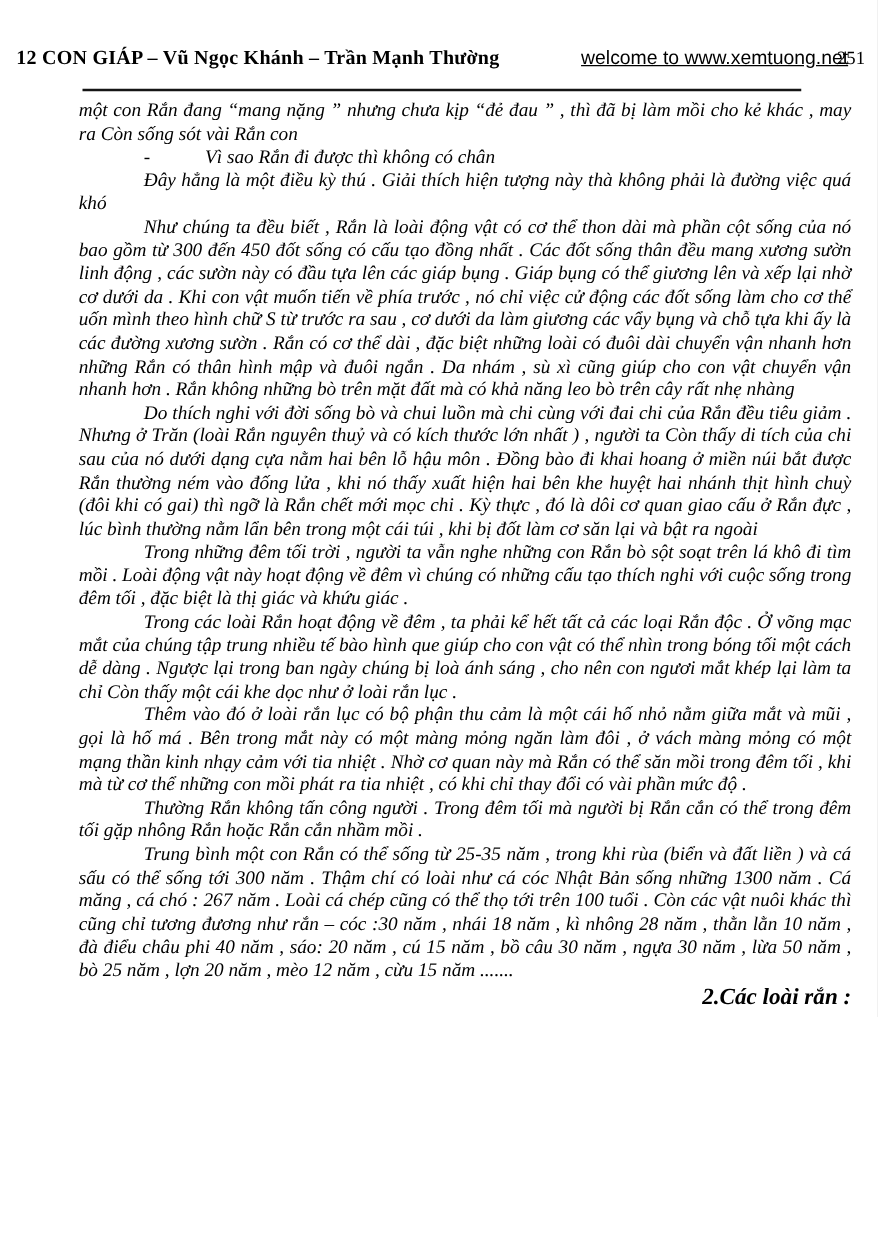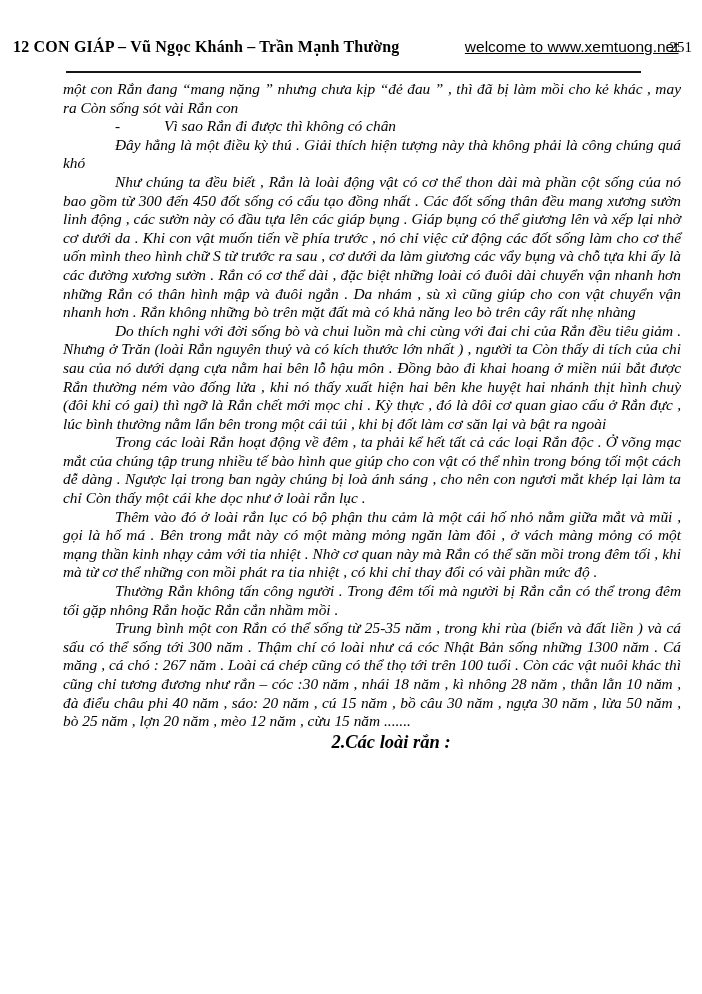--- a/index.html
+++ b/index.html
@@ -57,21 +57,21 @@
     font-style: italic;
   }
   .content p { margin: 0; text-indent: 52px; }
   .content p.no-indent { text-indent: 0; }
   .content p.dash-item { text-indent: 0; padding-left: 52px; }
   .content .dash { display: inline-block; width: 49px; }
   .section-heading {
     font-size: 18.5px;
     font-weight: bold;
     margin: 2px 0 0 38px;
-    text-align: center;
+    text-align: right;
     text-indent: 0;
     font-family: "Liberation Serif", serif;
   }
 </style>
 </head>
 <body>
 
 <div class="page">
 
   <div class="header-row">
@@ -83,27 +83,28 @@
   </div>
 
   <hr class="header-rule">
 
   <div class="content">
 
     <p class="no-indent">một con Rắn đang “mang nặng ” nhưng chưa kịp “đẻ đau ” , thì đã bị làm mồi cho kẻ khác , may ra Còn sống sót vài Rắn con</p>
 
     <p class="dash-item"><span class="dash">-</span><span>Vì sao Rắn đi được thì không có chân</span></p>
 
-    <p>Đây hẳng là một điều kỳ thú . Giải thích hiện tượng này thà không phải là công chúng quá khó</p>
+    <p>Đây hẳng là một điều kỳ thú . Giải thích hiện tượng này thà không phải là đường việc quá khó</p>
 
     <p>Như chúng ta đều biết , Rắn là loài động vật có cơ thể thon dài mà phần cột sống của nó bao gồm từ 300 đến 450 đốt sống có cấu tạo đồng nhất . Các đốt sống thân đều mang xương sườn linh động , các sườn này có đầu tựa lên các giáp bụng . Giáp bụng có thể giương lên và xếp lại nhờ cơ dưới da . Khi con vật muốn tiến về phía trước , nó chỉ việc cử động các đốt sống làm cho cơ thể uốn mình theo hình chữ S từ trước ra sau , cơ dưới da làm giương các vẩy bụng và chỗ tựa khi ấy là các đường xương sườn . Rắn có cơ thể dài , đặc biệt những loài có đuôi dài chuyển vận nhanh hơn những Rắn có thân hình mập và đuôi ngắn . Da nhám , sù xì cũng giúp cho con vật chuyển vận nhanh hơn . Rắn không những bò trên mặt đất mà có khả năng leo bò trên cây rất nhẹ nhàng</p>
 
     <p>Do thích nghi với đời sống bò và chui luồn mà chi cùng với đai chi của Rắn đều tiêu giảm . Nhưng ở Trăn (loài Rắn nguyên thuỷ và có kích thước lớn nhất ) , người ta Còn thấy di tích của chi sau của nó dưới dạng cựa nằm hai bên lỗ hậu môn . Đồng bào đi khai hoang ở miền núi bắt được Rắn thường ném vào đống lửa , khi nó thấy xuất hiện hai bên khe huyệt hai nhánh thịt hình chuỳ (đôi khi có gai) thì ngỡ là Rắn chết mới mọc chi . Kỳ thực , đó là dôi cơ quan giao cấu ở Rắn đực , lúc bình thường nằm lẩn bên trong một cái túi , khi bị đốt làm cơ săn lại và bật ra ngoài</p>
 
 
+    <p>Trong những đêm tối trời , người ta vẫn nghe những con Rắn bò sột soạt trên lá khô đi tìm mồi . Loài động vật này hoạt động về đêm vì chúng có những cấu tạo thích nghi với cuộc sống trong đêm tối , đặc biệt là thị giác và khứu giác .</p>
 
     <p>Trong các loài Rắn hoạt động về đêm , ta phải kể hết tất cả các loại Rắn độc . Ở võng mạc mắt của chúng tập trung nhiều tế bào hình que giúp cho con vật có thể nhìn trong bóng tối một cách dễ dàng . Ngược lại trong ban ngày chúng bị loà ánh sáng , cho nên con ngươi mắt khép lại làm ta chỉ Còn thấy một cái khe dọc như ở loài rắn lục .</p>
 
     <p>Thêm vào đó ở loài rắn lục có bộ phận thu cảm là một cái hố nhỏ nằm giữa mắt và mũi , gọi là hố má . Bên trong mắt này có một màng mỏng ngăn làm đôi , ở vách màng mỏng có một mạng thần kinh nhạy cảm với tia nhiệt . Nhờ cơ quan này mà Rắn có thể săn mồi trong đêm tối , khi mà từ cơ thể những con mồi phát ra tia nhiệt , có khi chỉ thay đổi có vài phần mức độ .</p>
 
     <p>Thường Rắn không tấn công người . Trong đêm tối mà người bị Rắn cắn có thể trong đêm tối gặp nhông Rắn hoặc Rắn cắn nhầm mồi .</p>
 
 
     <p>Trung bình một con Rắn có thể sống từ 25-35 năm , trong khi rùa (biển và đất liền ) và cá sấu có thể sống tới 300 năm . Thậm chí có loài như cá cóc Nhật Bản sống những 1300 năm . Cá măng , cá chó : 267 năm . Loài cá chép cũng có thể thọ tới trên 100 tuổi . Còn các vật nuôi khác thì cũng chỉ tương đương như rắn – cóc :30 năm , nhái 18 năm , kì nhông 28 năm , thằn lằn 10 năm , đà điểu châu phi 40 năm , sáo: 20 năm , cú 15 năm , bồ câu 30 năm , ngựa 30 năm , lừa 50 năm , bò 25 năm , lợn 20 năm , mèo 12 năm , cừu 15 năm .......</p>
 

